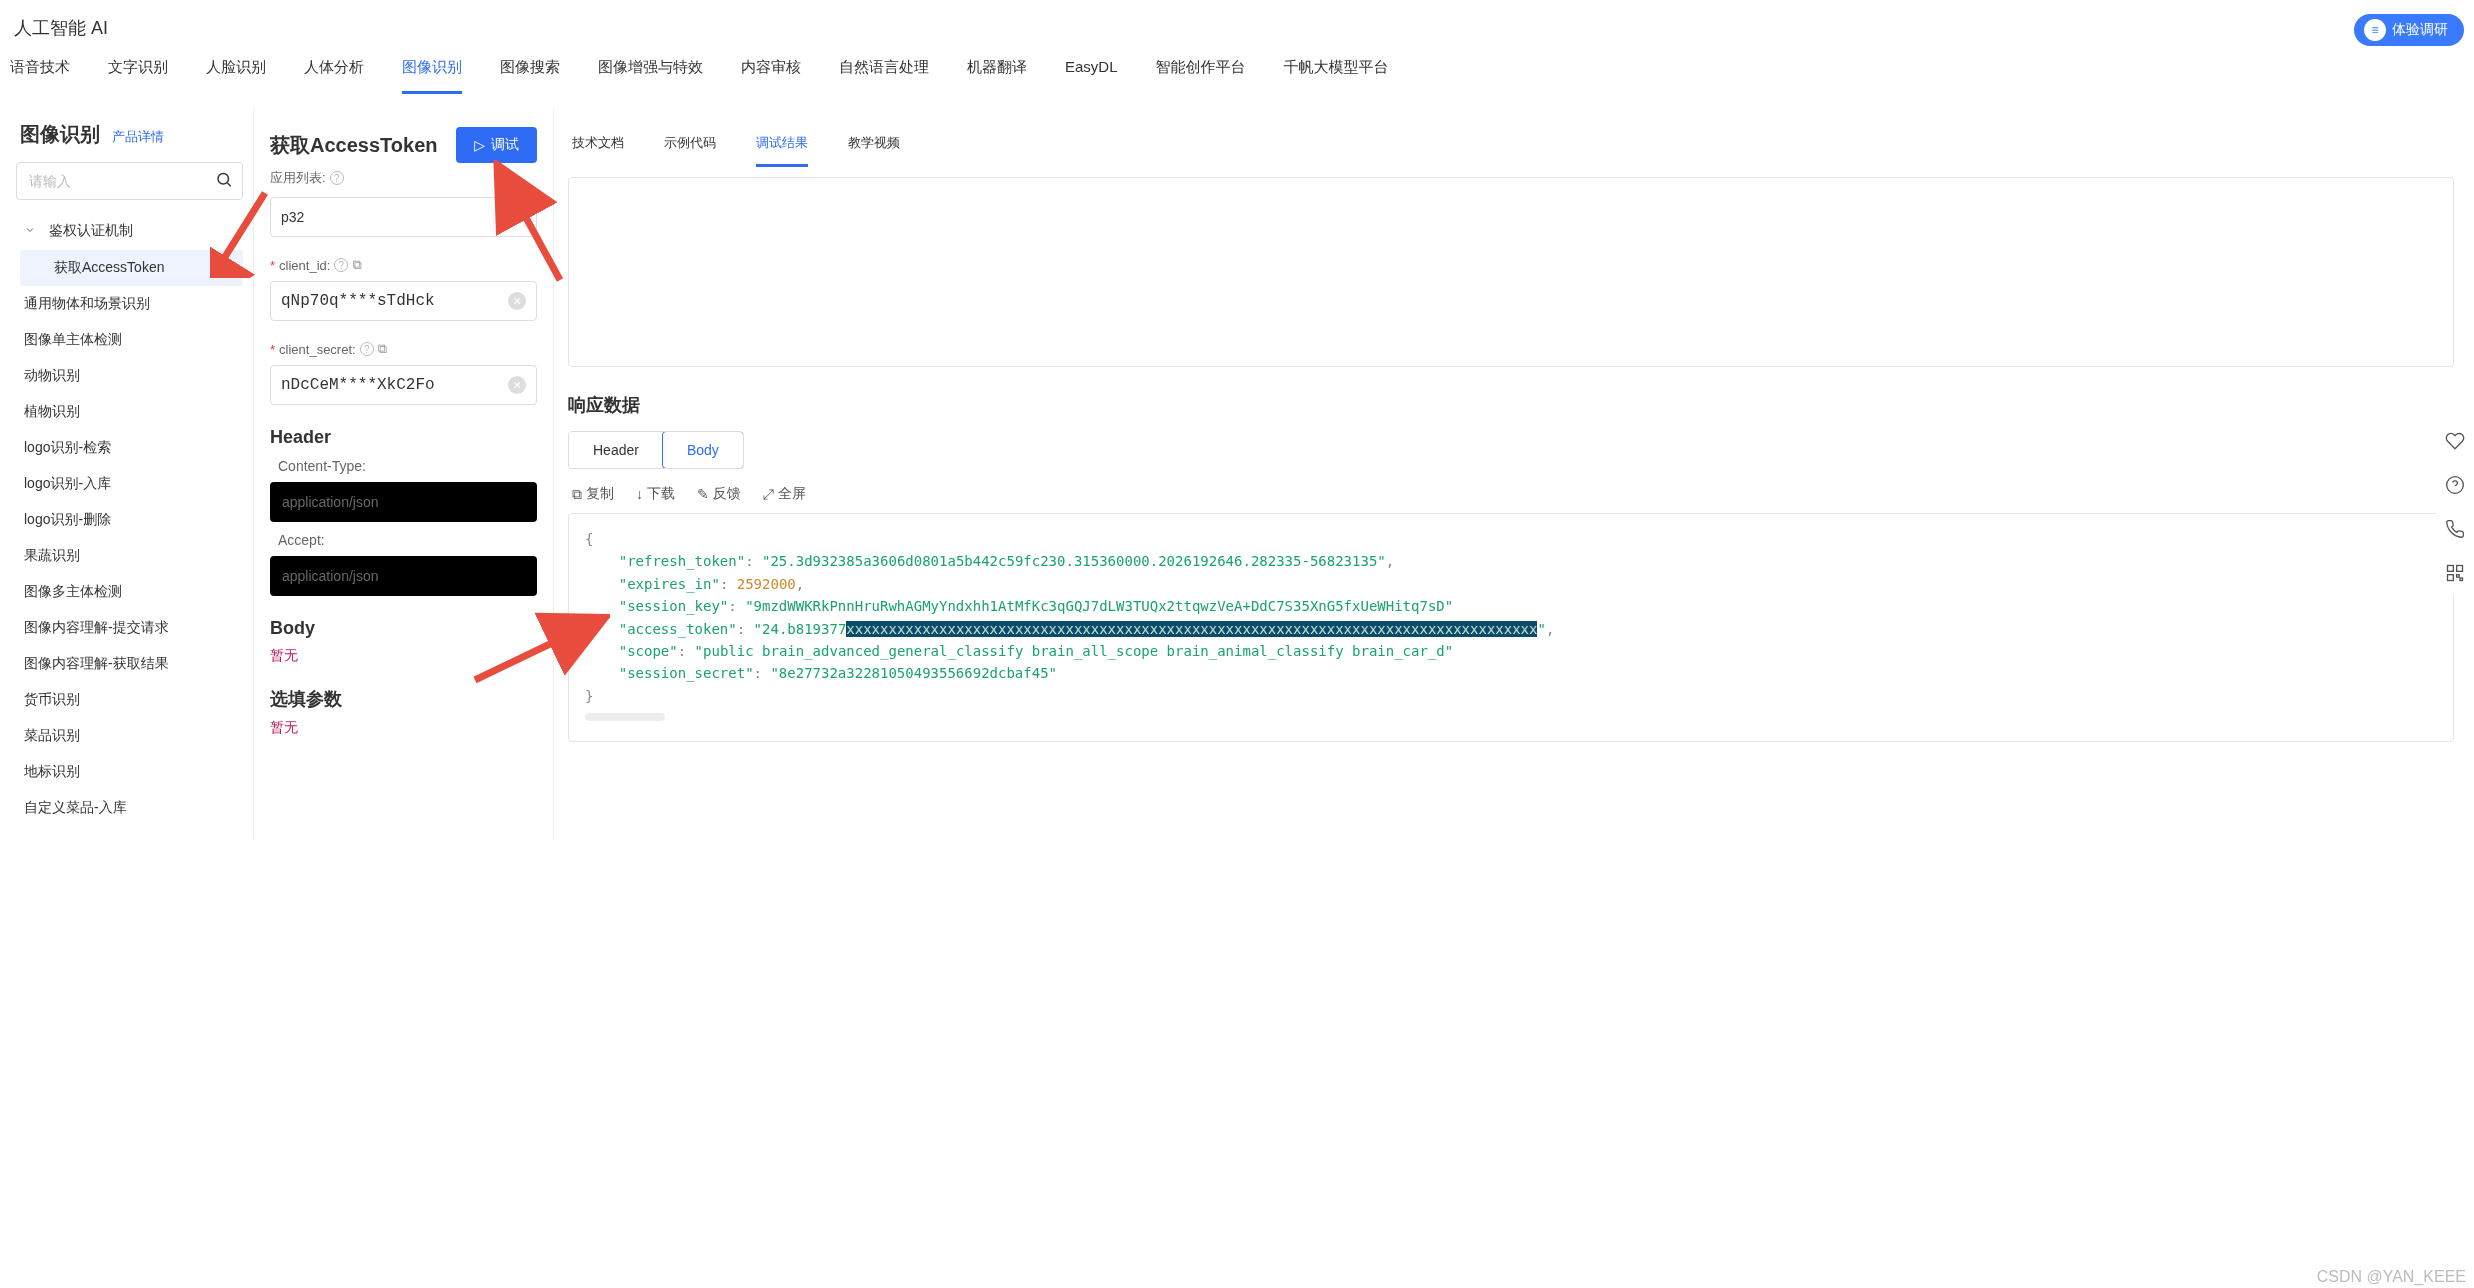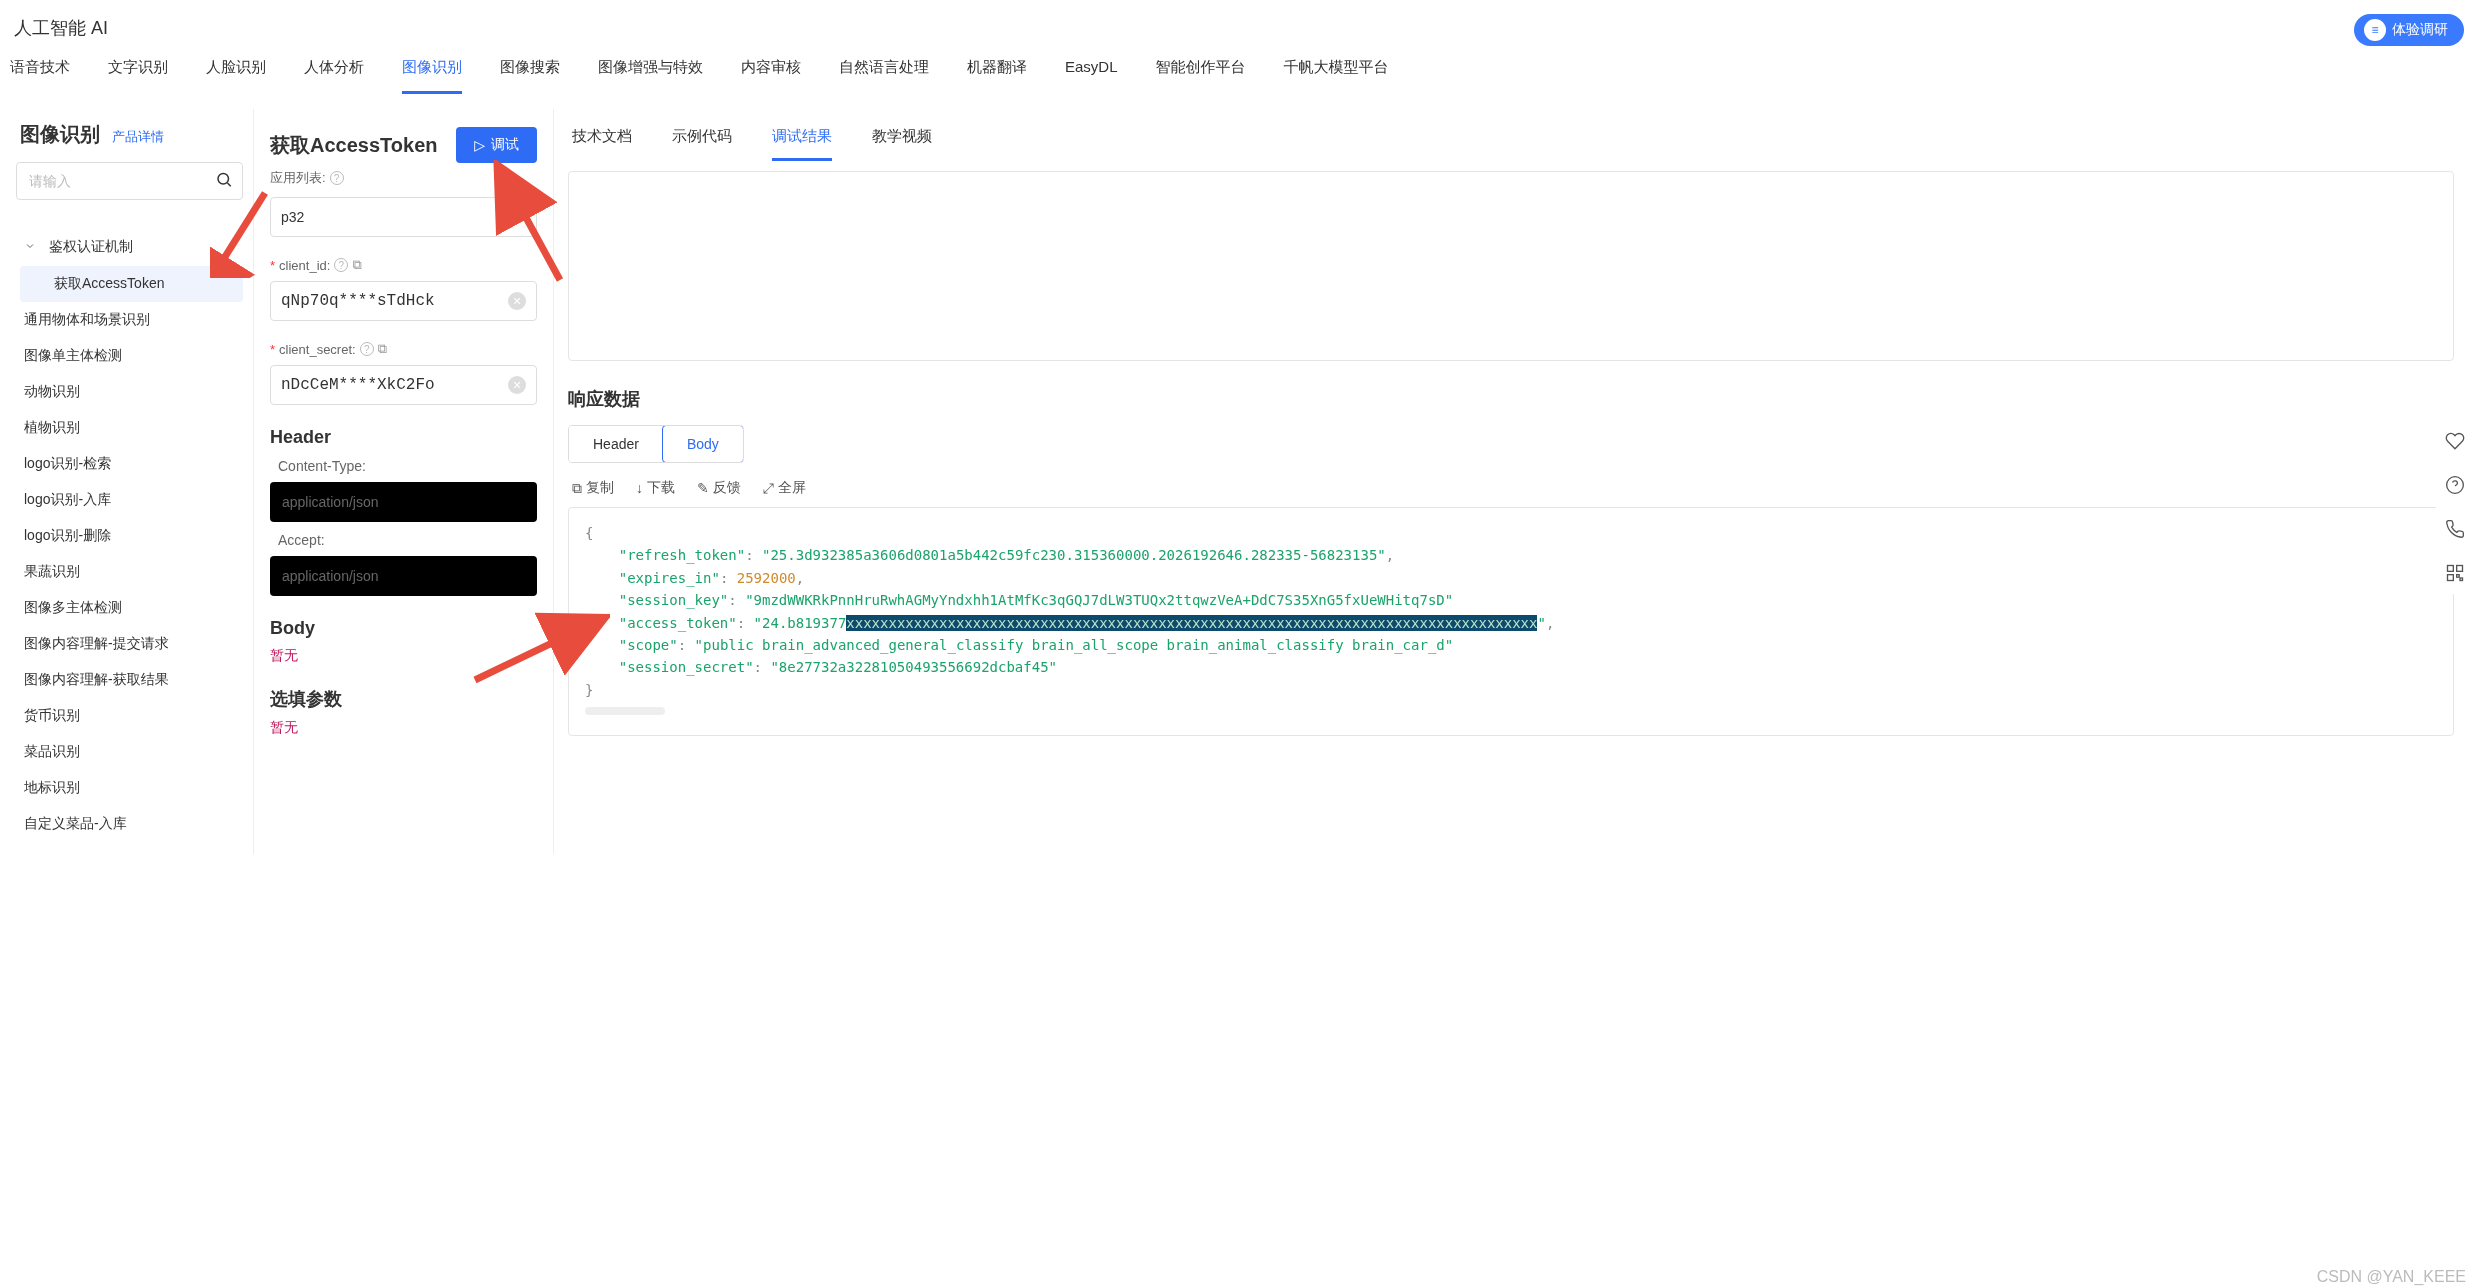--- a/index.html
+++ b/index.html
@@ -13,21 +13,21 @@
 .maintabs { display: flex; gap: 38px; padding: 12px 10px 0 10px; font-size: 15px; color: #333; border-bottom: 1px solid transparent; }
 .maintabs .tab { padding-bottom: 14px; cursor: pointer; }
 .maintabs .tab.active { color: #2f6cf6; border-bottom: 3px solid #2f6cf6; font-weight: 500; }
 
 .workspace { display: flex; margin-top: 14px; padding: 0 6px; gap: 0; }
 
 .sidebar { width: 248px; padding: 12px 10px; border-right: 1px solid #eee; }
 .sidebar-head { display: flex; align-items: baseline; gap: 12px; margin-bottom: 14px; padding-left: 4px; }
 .sidebar-title { font-size: 20px; font-weight: 600; }
 .sidebar-detail { color: #2f6cf6; font-size: 13px; cursor: pointer; }
-.search-wrap { position: relative; margin-bottom: 28px; }
+.search-wrap { position: relative; margin-bottom: 12px; }
 .search-input { width: 100%; height: 38px; border: 1px solid #ddd; border-radius: 4px; padding: 0 36px 0 12px; font-size: 14px; color: #333; }
 .search-input::placeholder { color: #bbb; }
 .search-icn { position: absolute; right: 10px; top: 50%; transform: translateY(-50%); color: #333; }
 .tree-group { padding-left: 4px; }
 .tree-parent { display: flex; align-items: center; gap: 13px; padding: 10px 4px; cursor: pointer; color: #333; }
 .tree-parent .chev { display:inline-block; transform: rotate(0); }
 .tree-item { padding: 9px 4px 9px 34px; cursor: pointer; color: #333; border-radius: 4px; }
 .tree-item.selected { background: #eef3fe; }
 .tree-leaf { padding: 9px 4px 9px 4px; cursor: pointer; color: #333; }
 
@@ -41,21 +41,21 @@
 .field-label .req { color: #f33; }
 .field-box { margin-top: 8px; height: 40px; border: 1px solid #ddd; border-radius: 4px; display:flex; align-items:center; justify-content: space-between; padding: 0 10px; background: #fff; }
 .field-box input { border: none; outline: none; flex: 1; font-size: 16px; color: #333; font-family: Liberation Mono, monospace; }
 .clear-ico { width: 18px; height: 18px; border-radius: 50%; background: #ddd; display:inline-flex; align-items:center; justify-content:center; color:#fff; font-size:11px; cursor:pointer; }
 .sect { margin-top: 22px; font-size: 18px; font-weight: 600; color: #333; }
 .ro-label { margin-top: 10px; color: #666; font-size: 14px; padding-left: 8px; }
 .ro-box { margin-top: 8px; height: 40px; border-radius: 4px; background: #000000; display:flex; align-items:center; padding: 0 12px; color: #666; }
 .none-txt { margin-top: 8px; color: #be185d; font-size: 14px; }
 
 .rightcol { flex: 1; padding: 18px 14px; min-width: 0; }
-.doc-tabs { display: flex; gap: 40px; font-size: 15px; padding-left: 4px; }
+.doc-tabs { display: flex; gap: 40px; font-size: 13px; padding-left: 4px; margin-top: 7px; }
 .doc-tabs .dtab { padding-bottom: 12px; cursor: pointer; }
 .doc-tabs .dtab.active { color: #2f6cf6; border-bottom: 3px solid #2f6cf6; }
 .preview-box { margin-top: 10px; height: 190px; border: 1px solid #e5e5e5; border-radius: 4px; }
 .resp-title { margin-top: 26px; font-size: 18px; font-weight: 600; }
 .resp-tabs { margin-top: 14px; display: inline-flex; border: 1px solid #ddd; border-radius: 4px; overflow: hidden; }
 .resp-tabs .rtab { padding: 10px 24px; font-size: 14px; cursor: pointer; background:#fff; }
 .resp-tabs .rtab.active { color: #2f6cf6; border: 1px solid #2f6cf6; border-radius: 4px; margin: -1px; }
 .code-toolbar { margin-top: 16px; display: flex; gap: 22px; font-size: 14px; color: #555; padding-left: 4px; }
 .code-toolbar .tbtn { cursor: pointer; display:inline-flex; align-items:center; gap:4px; }
 .code-block { margin-top: 10px; border: 1px solid #e5e5e5; border-radius: 4px; padding: 14px 16px 20px 16px; font-family: ui-monospace, SFMono-Regular, Menlo, monospace; font-size: 14px; line-height: 1.6; white-space: pre; overflow-x: auto; color: #888; position: relative; }

